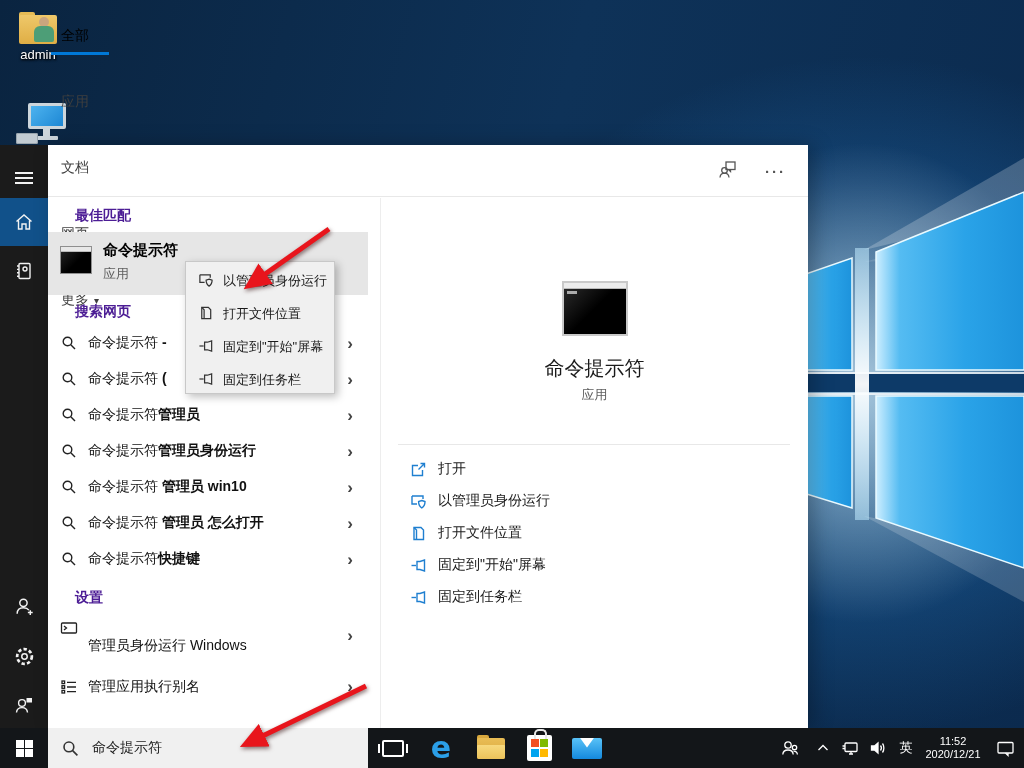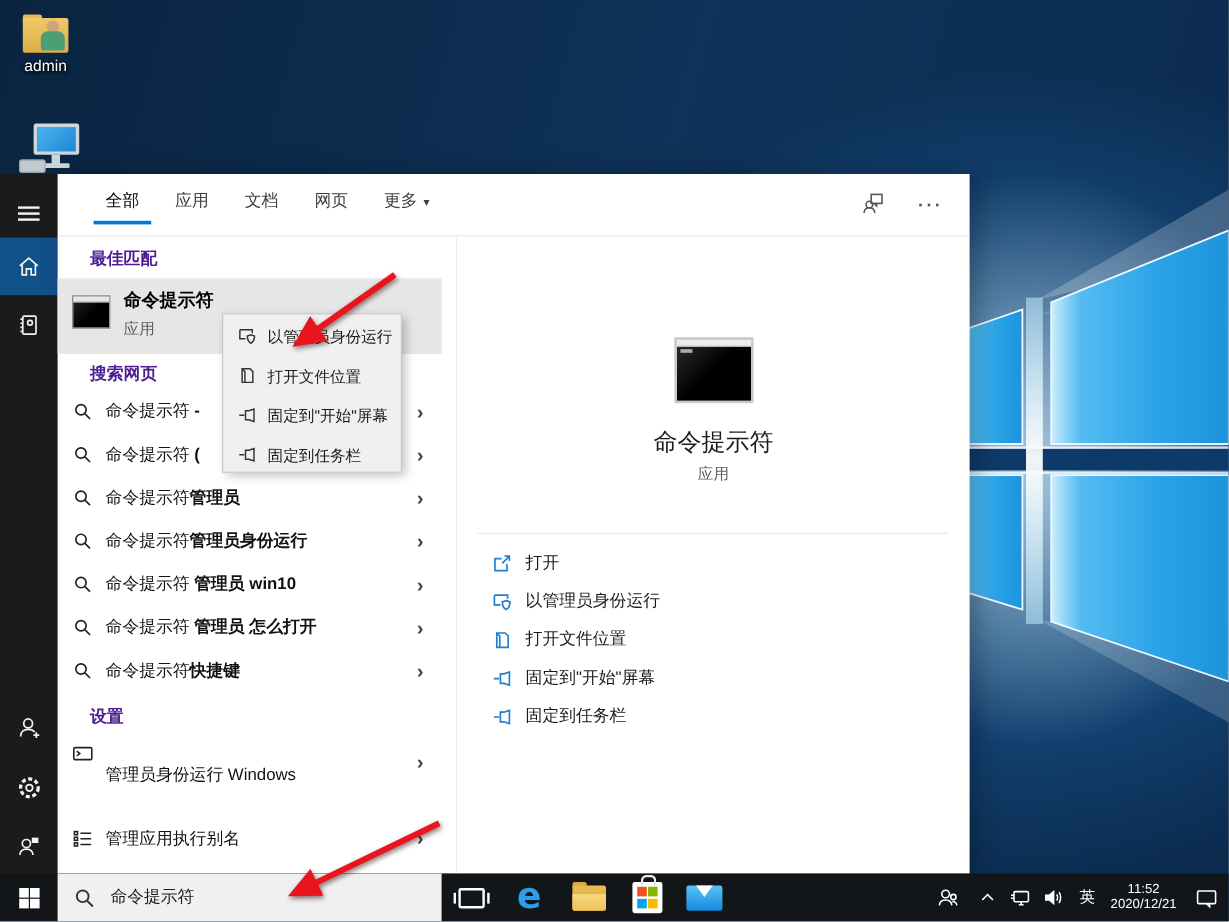--- a/index.html
+++ b/index.html
@@ -33,21 +33,21 @@
   .rail { position:absolute; left:0; top:145px; width:48px; height:583px; background:#1b1b1b; z-index:10; color:#f2f2f2; }
   .rail-btn { position:absolute; left:0; width:48px; height:46px; display:flex; align-items:center; justify-content:center; cursor:pointer; }
   .rail-btn svg { stroke:#f2f2f2; fill:none; stroke-width:1.4; }
   .rail-home { background:#11518a; }
   .burger { width:18px; height:12px; display:flex; flex-direction:column; justify-content:space-between; }
   .burger i { display:block; height:2px; background:#f2f2f2; }
 
   
   .panel { position:absolute; left:48px; top:145px; width:760px; height:583px; background:#fff; z-index:10; box-shadow:6px 0 18px rgba(0,0,0,.25); }
   .phead { position:absolute; left:0; top:0; width:760px; height:52px; border-bottom:1px solid #e8e8e8; display:flex; align-items:center; }
-  .tabs { display:flex; gap:30px; padding-left:40px; }
+  .tabs { display:flex; gap:30px; padding-left:13px;flex-direction:column; }
   .tab { position:relative; font-size:14px; color:#3f3f3f; cursor:pointer; padding:6px 0 12px; }
   .tab.active { color:#000; }
   .tab.active::after { content:""; position:absolute; left:-10px; right:-10px; bottom:2px; height:3px; background:#0078d7; }
   .tab .caret { font-size:10px; color:#3f3f3f; margin-left:5px; }
   .phead-right { position:absolute; right:22px; top:0; height:52px; display:flex; align-items:center; gap:26px; }
   .phead-right .hicon { color:#555; cursor:pointer; }
   .phead-right svg { stroke:#555; fill:none; stroke-width:1.3; }
   .dots { font-size:15px; font-weight:bold; color:#555; letter-spacing:2px; cursor:pointer; }
 
   .sec-label { position:absolute; left:27px; font-size:14px; font-weight:700; color:#4c1d95; }
@@ -314,21 +314,21 @@
     <div class="sec-label" style="top:444px;">设置</div>
 
     <div class="set-row" style="top:465px; height:52px;">
       <svg width="18" height="18" viewBox="0 0 18 18" style="top:9px;">
         <rect x="1.5" y="4" width="15" height="10" rx="1"></rect>
           <path d="M4 7 L6.5 9 L4 11"></path>
       </svg>
       <span class="set-line" style="top:27px;">管理员身份运行 Windows</span>
       <span class="chev" style="top:17px;">›</span>
     </div>
-    <div class="set-row" style="top:540px; height:30px;text-decoration:underline;">
+    <div class="set-row" style="top:528px; height:30px;text-decoration:underline;">
       <svg width="18" height="18" viewBox="0 0 18 18" style="top:5px;">
         <rect x="2" y="3" width="2.6" height="2.6"></rect>
           <rect x="2" y="7.7" width="2.6" height="2.6"></rect>
           <rect x="2" y="12.4" width="2.6" height="2.6"></rect>
         <path d="M7 4.3 H16 M7 9 H16 M7 13.7 H16"></path>
       </svg>
       <span class="set-line" style="top:5px;">管理应用执行别名</span>
       <span class="chev" style="top:5px;">›</span>
     </div>
 

